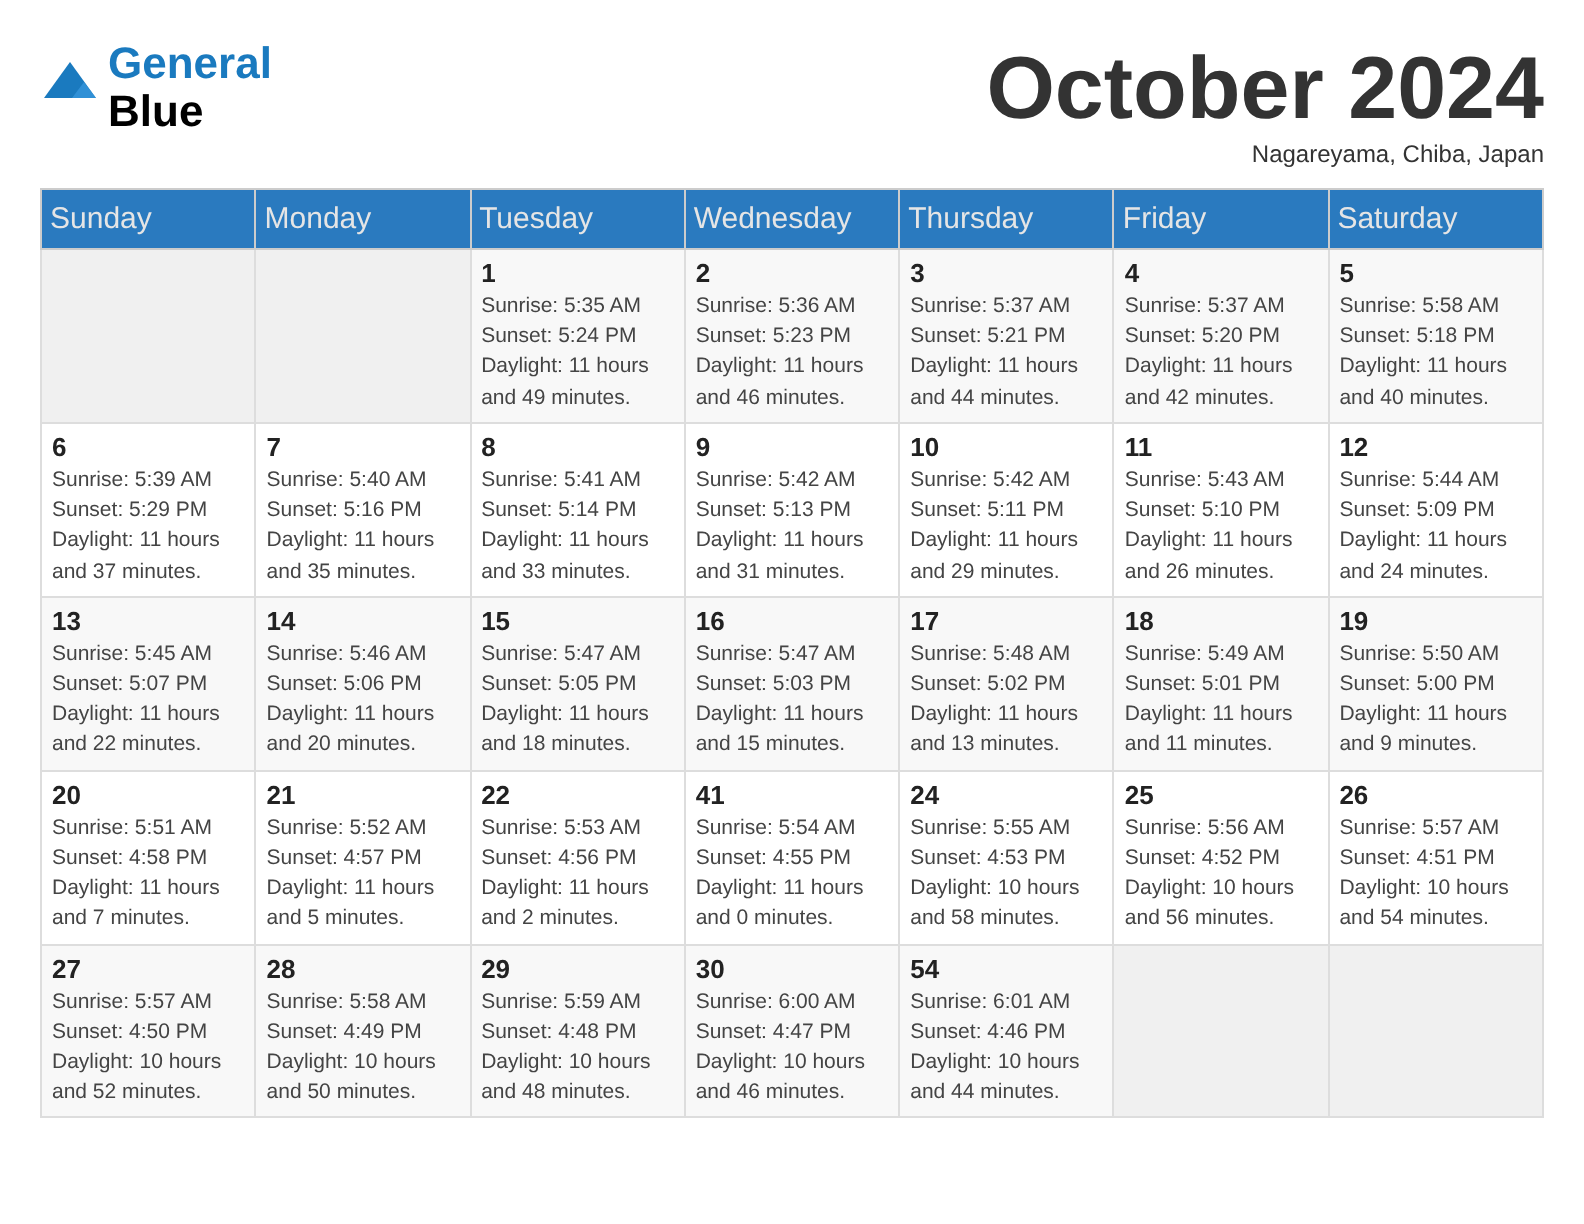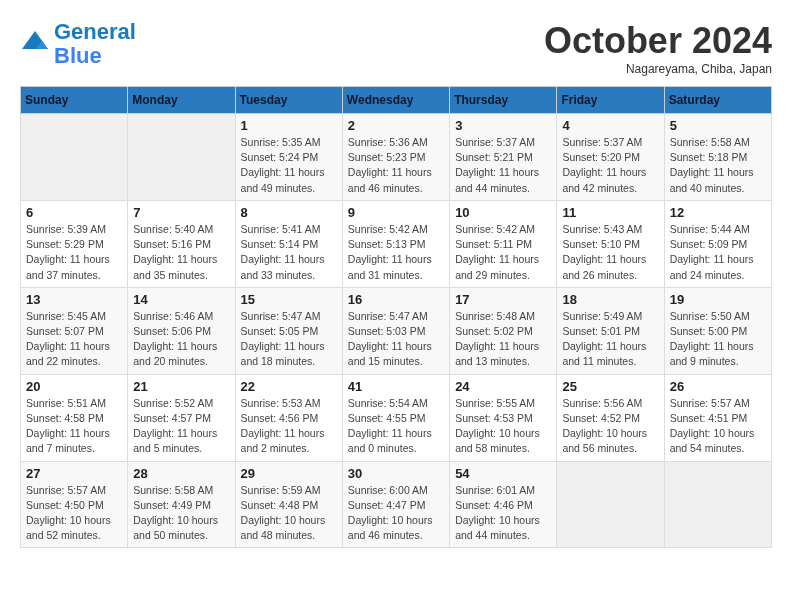--- a/index.html
+++ b/index.html
@@ -32,40 +32,40 @@
     }
     .logo-icon {
       width: 30px;
       height: 30px;
       margin-right: 4px;
     }
     .title-block {
       text-align: right;
     }
     .month-title {
-      font-size: 36px;
+      font-size: 44px;
       font-weight: bold;
       color: #333;
     }
     .subtitle {
       font-size: 12px;
       color: #333;
     }
     table {
       width: 100%;
       border-collapse: collapse;
       font-size: 11px;
     }
     thead th {
       background-color: #2a7abf;
-      color: #0f172a;
+      color: #e5e5e5;
       padding: 6px 4px;
       text-align: left;
-      font-size: 12px;
-      font-weight: bold;
+      font-size: 15px;
+      font-weight: normal;
       border: 1px solid #ccc;
     }
     tbody td {
       border: 1px solid #ddd;
       padding: 4px 5px;
       vertical-align: top;
       height: 80px;
       width: 107px;
       background: #fff;
     }
@@ -95,21 +95,21 @@
 <body>
 
 <div class="header">
   <div class="logo">
     <svg class="logo-icon" viewBox="0 0 30 30">
       <polygon points="15,2 28,20 2,20" fill="#1a7abf"></polygon>
       <polygon points="22,12 28,20 16,20" fill="#3a9adf" opacity="0.7"></polygon>
     </svg>
     <div class="logo-text">
       <span>General</span><br>
-      <span style="color:#3b82f6">Blue</span>
+      <span style="color:#000000">Blue</span>
     </div>
   </div>
   <div class="title-block">
     <div class="month-title">October 2024</div>
     <div class="subtitle">Nagareyama, Chiba, Japan</div>
   </div>
 </div>
 
 <table>
   <thead>

